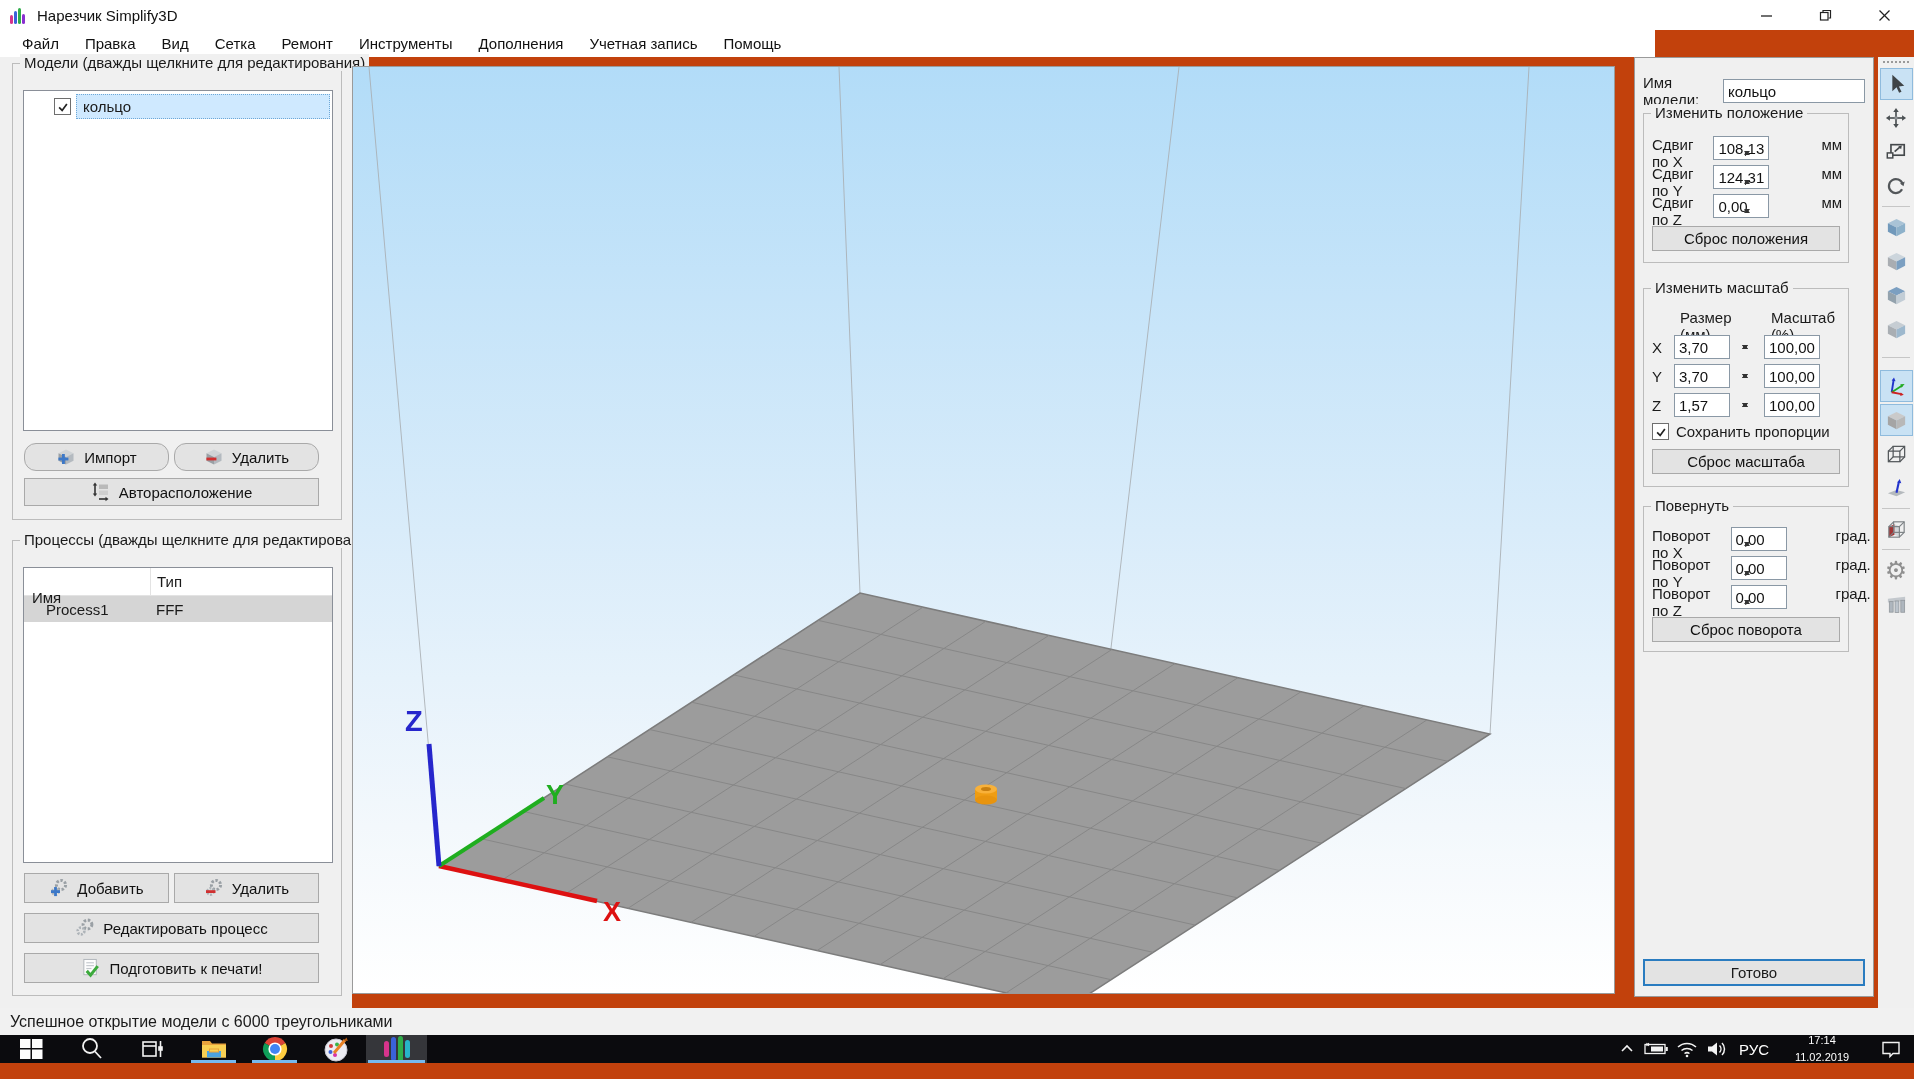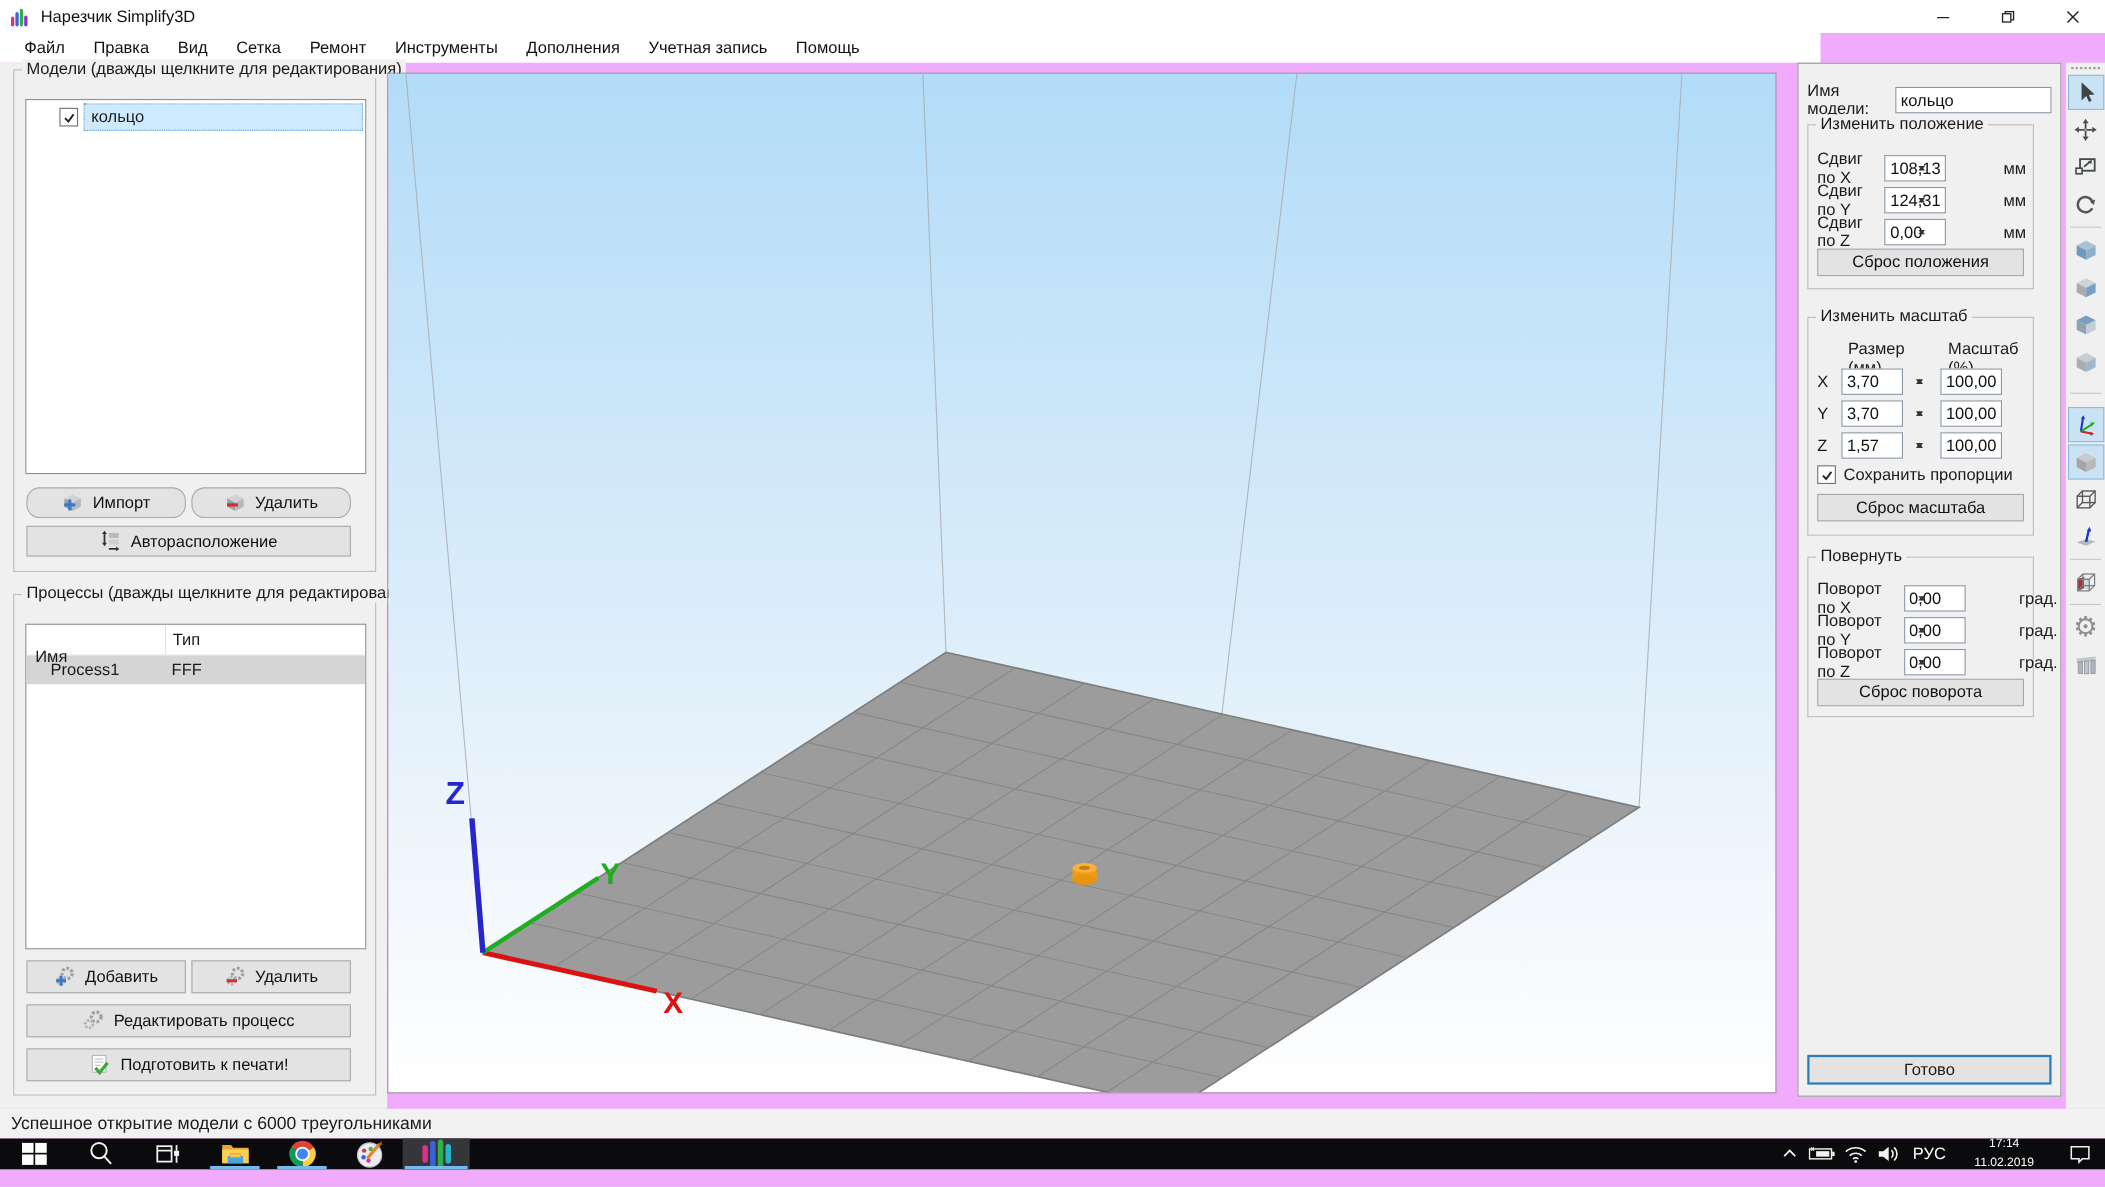--- a/index.html
+++ b/index.html
@@ -1,18 +1,18 @@
 <!DOCTYPE html>
 <html><head>
 <meta charset="utf-8">
 <style>
   * { margin:0; padding:0; box-sizing:border-box; }
   html,body { width:1914px; height:1079px; overflow:hidden; }
   body { font-family:"Liberation Sans", sans-serif; font-size:15px; color:#1a1a1a; background:#f0f0f0; }
-  #app { position:relative; width:1914px; height:1079px; background:#f0abfc; }
+  #app { position:relative; width:1914px; height:1079px; background:#c2410c; }
 
   
   .titlebar { position:absolute; left:0; top:0; width:1914px; height:30px; background:#ffffff; display:flex; align-items:center; }
   .app-icon { width:18px; height:18px; margin-left:10px; display:flex; align-items:flex-end; gap:1px; }
   .app-icon i { display:block; border-radius:2px; }
   .app-title { margin-left:9px; font-size:15px; color:#111; }
   .win-controls { position:absolute; right:0; top:0; height:30px; display:flex; }
   .win-btn { width:59px; height:30px; display:flex; align-items:center; justify-content:center; }
 
   
@@ -57,21 +57,21 @@
   
   .viewport { position:absolute; left:352px; top:66px; width:1263px; height:928px; border:1px solid #9a9a9a; }
   .viewport svg { display:block; }
 
   
   .right-panel { position:absolute; left:1634px; top:57px; width:240px; height:940px; background:#f0f0f0; border:1px solid #9a9a9a; }
   .name-row { position:absolute; left:8px; top:16px; right:8px; display:flex; align-items:center; }
   .name-row .field { width:142px; margin-left:6px; }
   .rp-group { position:absolute; left:8px; right:24px; }
   .pos-group { top:55px; height:150px; }
-  .num-row { position:absolute; left:8px; right:6px; display:flex; align-items:center;gap:20px; }
+  .num-row { position:absolute; left:8px; right:6px; display:flex; align-items:flex-start;gap:20px; }
   .num-row .lbl { width:88px; }
   .num-row .field { width:56px; }
   .num-row .unit { margin-left:9px; }
   .reset-btn { position:absolute; left:8px; right:8px; height:25px; }
   .scale-group { top:230px; height:199px; }
   .scale-head { position:absolute; left:36px; top:20px; right:4px; display:flex; }
   .scale-head .h2 { margin-left:22px; }
   .sc-row { position:absolute; left:8px; display:flex; align-items:center; }
   .sc-row .ax { width:22px; }
   .sc-row .field { width:56px; }

